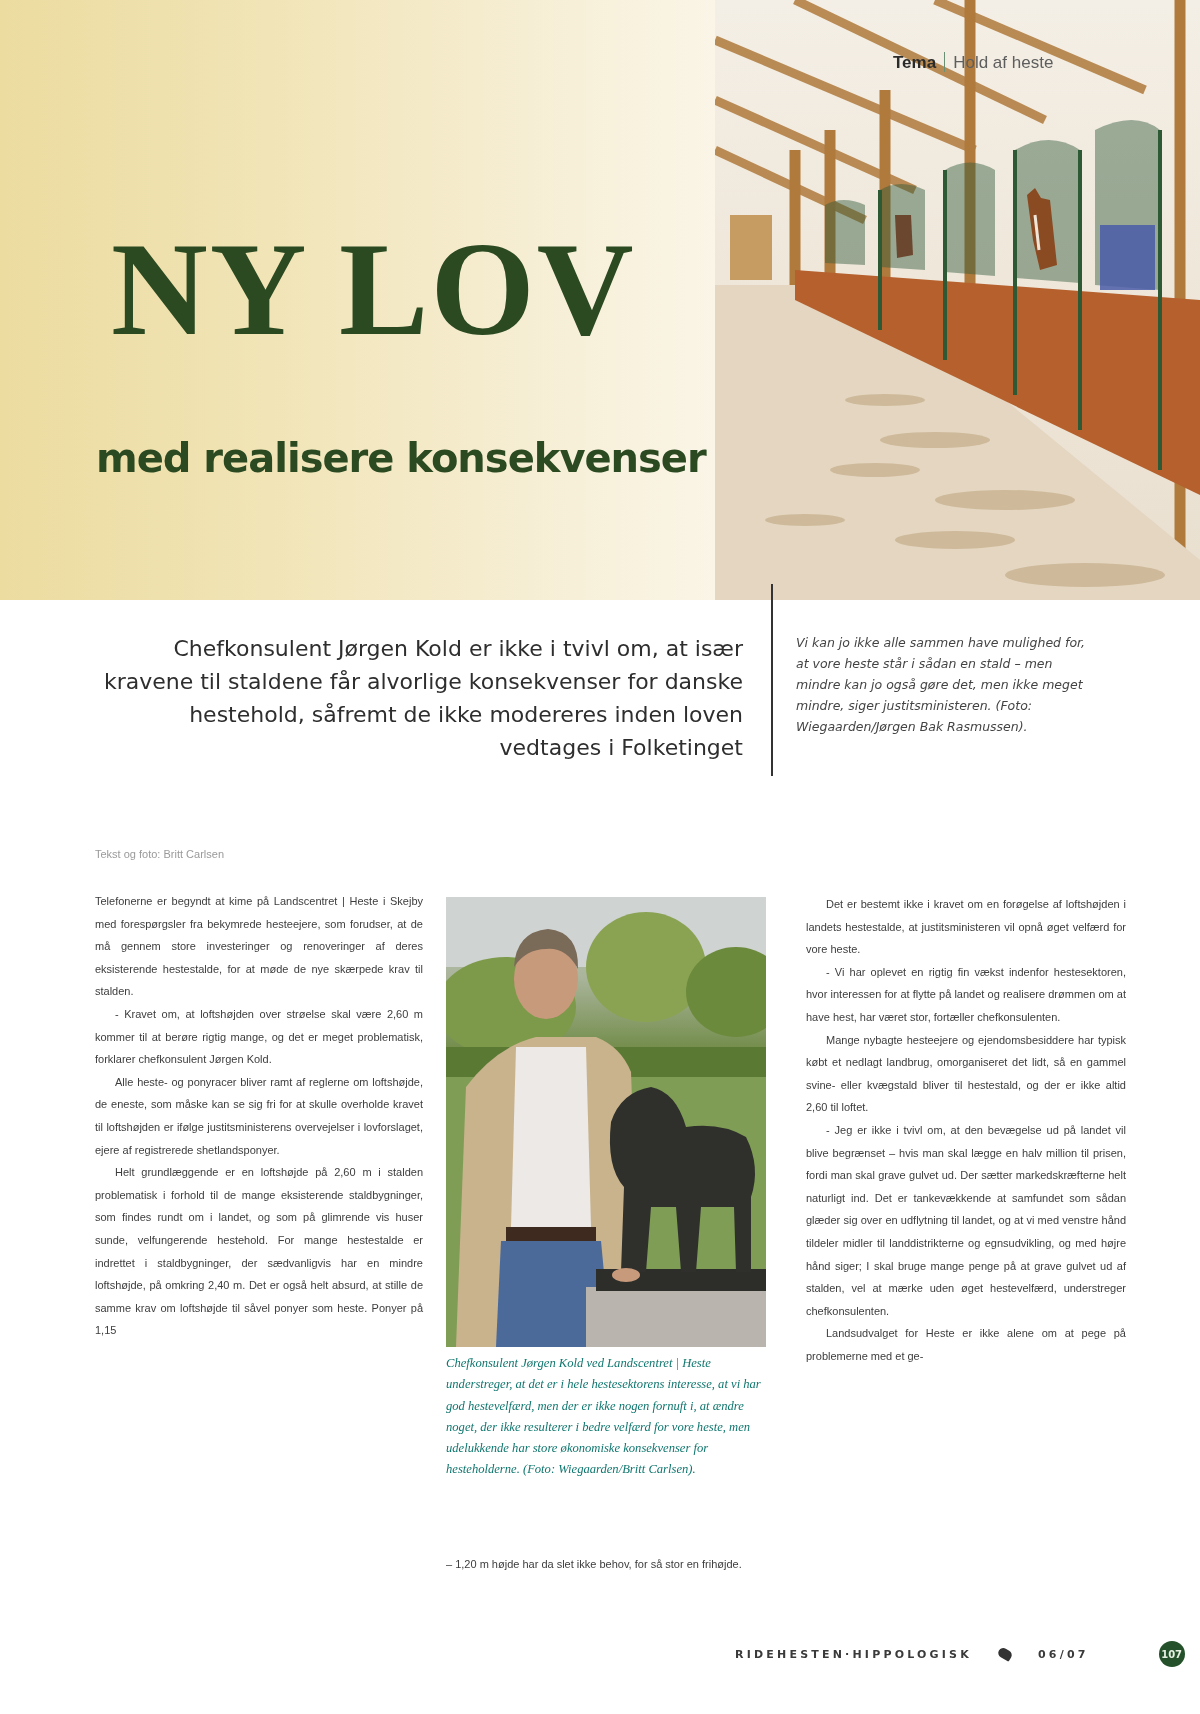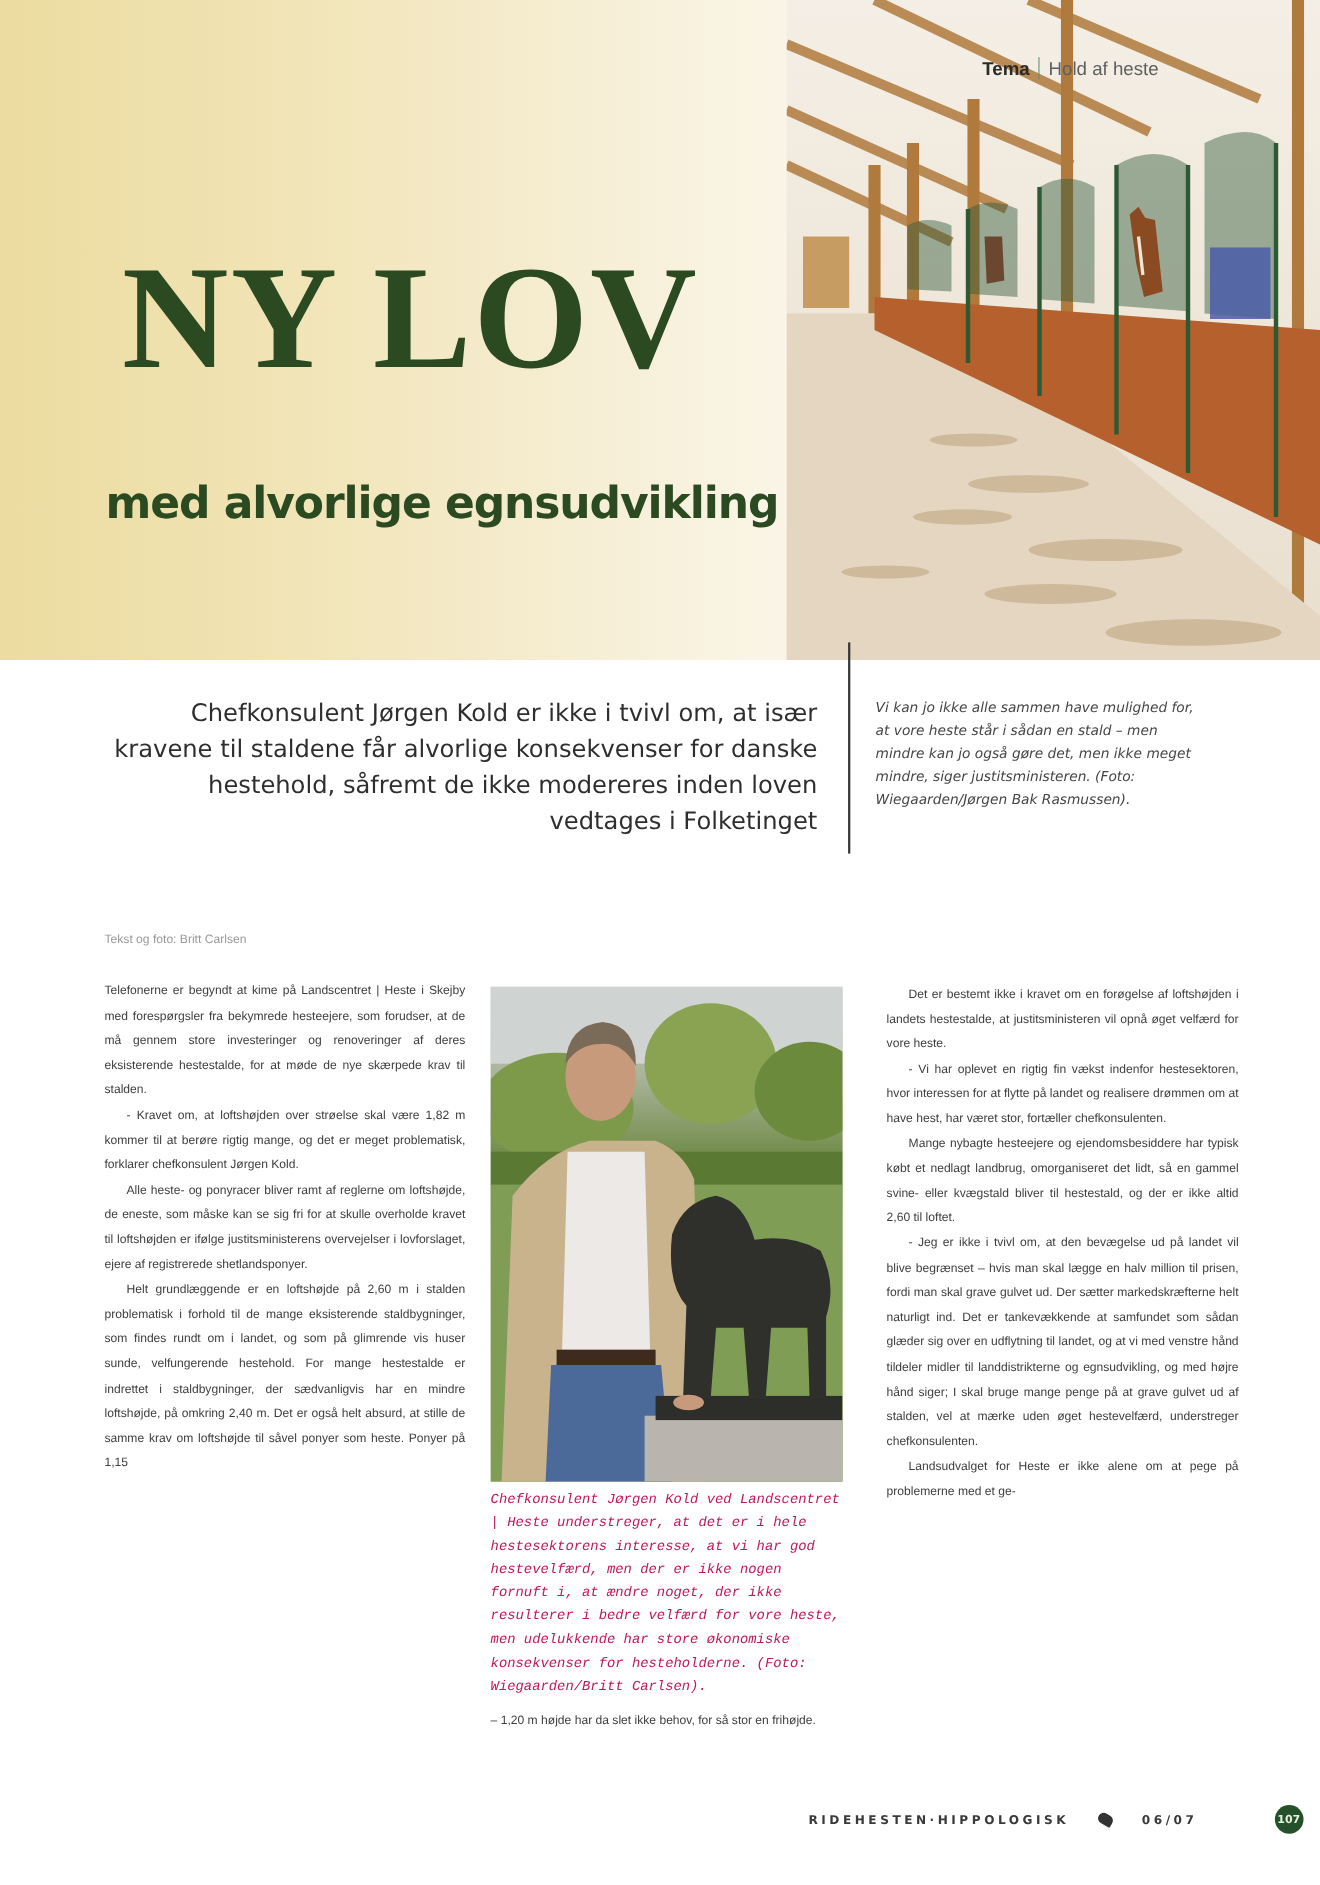--- a/index.html
+++ b/index.html
@@ -38,21 +38,21 @@
   .col p.ind { text-indent: 20px; }
   .col1 { left: 95px; top: 890px; width: 328px; }
   .col3 { left: 806px; top: 893px; width: 320px; }
   .col2-tail { left: 446px; top: 1553px; width: 320px; }
 
   
   .portrait { position: absolute; left: 446px; top: 897px; width: 320px; height: 450px; overflow: hidden;
               background: linear-gradient(180deg, #c9cdc9 0%, #a9b49a 18%, #6f8a45 35%, #86a05a 55%, #9aae77 100%); }
   .portrait svg { position: absolute; left: 0; top: 0; }
   .portrait-caption { position: absolute; left: 446px; top: 1353px; width: 322px;
-                      font-family: Liberation Mono, monospace; font-style: italic; font-size: 12.6px; line-height: 21.3px; color: #be185d; }
+                      font-family: Liberation Serif, serif; font-style: italic; font-size: 12.6px; line-height: 21.3px; color: #0f766e; }
 
   
   .footer { position: absolute; left: 735px; top: 1641px; display: flex; align-items: center; gap: 26px;
             font-family: "DejaVu Sans", sans-serif; font-size: 11px; letter-spacing: 3.2px; color: #3a3a3a; font-weight: bold; }
   .footer .hoof { width: 14px; height: 10px; background: #333; border-radius: 7px 7px 2px 7px; transform: rotate(30deg); }
   .page-badge { width: 26px; height: 26px; border-radius: 50%; background: #24512a; color: #e6f0e0; font-size: 10px;
                 letter-spacing: 0; display: flex; align-items: center; justify-content: center; font-weight: bold; margin-left: 44px; }
 </style>
 </head>
 <body>
@@ -113,32 +113,32 @@
 
       <path d="M180,215 L196,215 L198,255 L182,258 Z" fill="#6b4730"></path>
     </svg>
   </div>
 
   <div class="kicker">
     <span class="strong">Tema</span><span class="sep"></span><span>Hold af heste</span>
   </div>
 
   <h1 class="title">NY LOV</h1>
-  <h2 class="subtitle">med alvorlige egnsudvikling</h2>
+  <h2 class="subtitle">med realisere konsekvenser</h2>
 </div>
 
 <p class="lead">Chefkonsulent Jørgen Kold er ikke i tvivl om, at især kravene til staldene får alvorlige konsekvenser for danske hestehold, såfremt de ikke modereres inden loven vedtages i Folketinget</p>
 <div class="lead-rule"></div>
 <p class="hero-caption">Vi kan jo ikke alle sammen have mulighed for, at vore heste står i sådan en stald – men mindre kan jo også gøre det, men ikke meget mindre, siger justitsministeren. (Foto: Wiegaarden/Jørgen Bak Rasmussen).</p>
 
 <div class="byline">Tekst og foto: Britt Carlsen</div>
 
 <div class="col col1">
   <p>Telefonerne er begyndt at kime på Landscentret | Heste i Skejby med forespørgsler fra bekymrede hesteejere, som forudser, at de må gennem store investeringer og renoveringer af deres eksisterende hestestalde, for at møde de nye skærpede krav til stalden.</p>
-  <p class="ind">- Kravet om, at loftshøjden over strøelse skal være 1,82 m kommer til at berøre rigtig mange, og det er meget problematisk, forklarer chefkonsulent Jørgen Kold.</p>
+  <p class="ind">- Kravet om, at loftshøjden over strøelse skal være 2,60 m kommer til at berøre rigtig mange, og det er meget problematisk, forklarer chefkonsulent Jørgen Kold.</p>
   <p class="ind">Alle heste- og ponyracer bliver ramt af reglerne om loftshøjde, de eneste, som måske kan se sig fri for at skulle overholde kravet til loftshøjden er ifølge justitsministerens overvejelser i lovforslaget, ejere af registrerede shetlandsponyer.</p>
   <p class="ind">Helt grundlæggende er en loftshøjde på 2,60 m i stalden problematisk i forhold til de mange eksisterende staldbygninger, som findes rundt om i landet, og som på glimrende vis huser sunde, velfungerende hestehold. For mange hestestalde er indrettet i staldbygninger, der sædvanligvis har en mindre loftshøjde, på omkring 2,40 m. Det er også helt absurd, at stille de samme krav om loftshøjde til såvel ponyer som heste. Ponyer på 1,15</p>
 </div>
 
 <div class="portrait">
   <svg width="320" height="450" viewBox="0 0 320 450">
 
     <rect x="0" y="0" width="320" height="70" fill="#cfd3d2"></rect>
 
     <ellipse cx="60" cy="110" rx="70" ry="50" fill="#7d9a4a"></ellipse>

